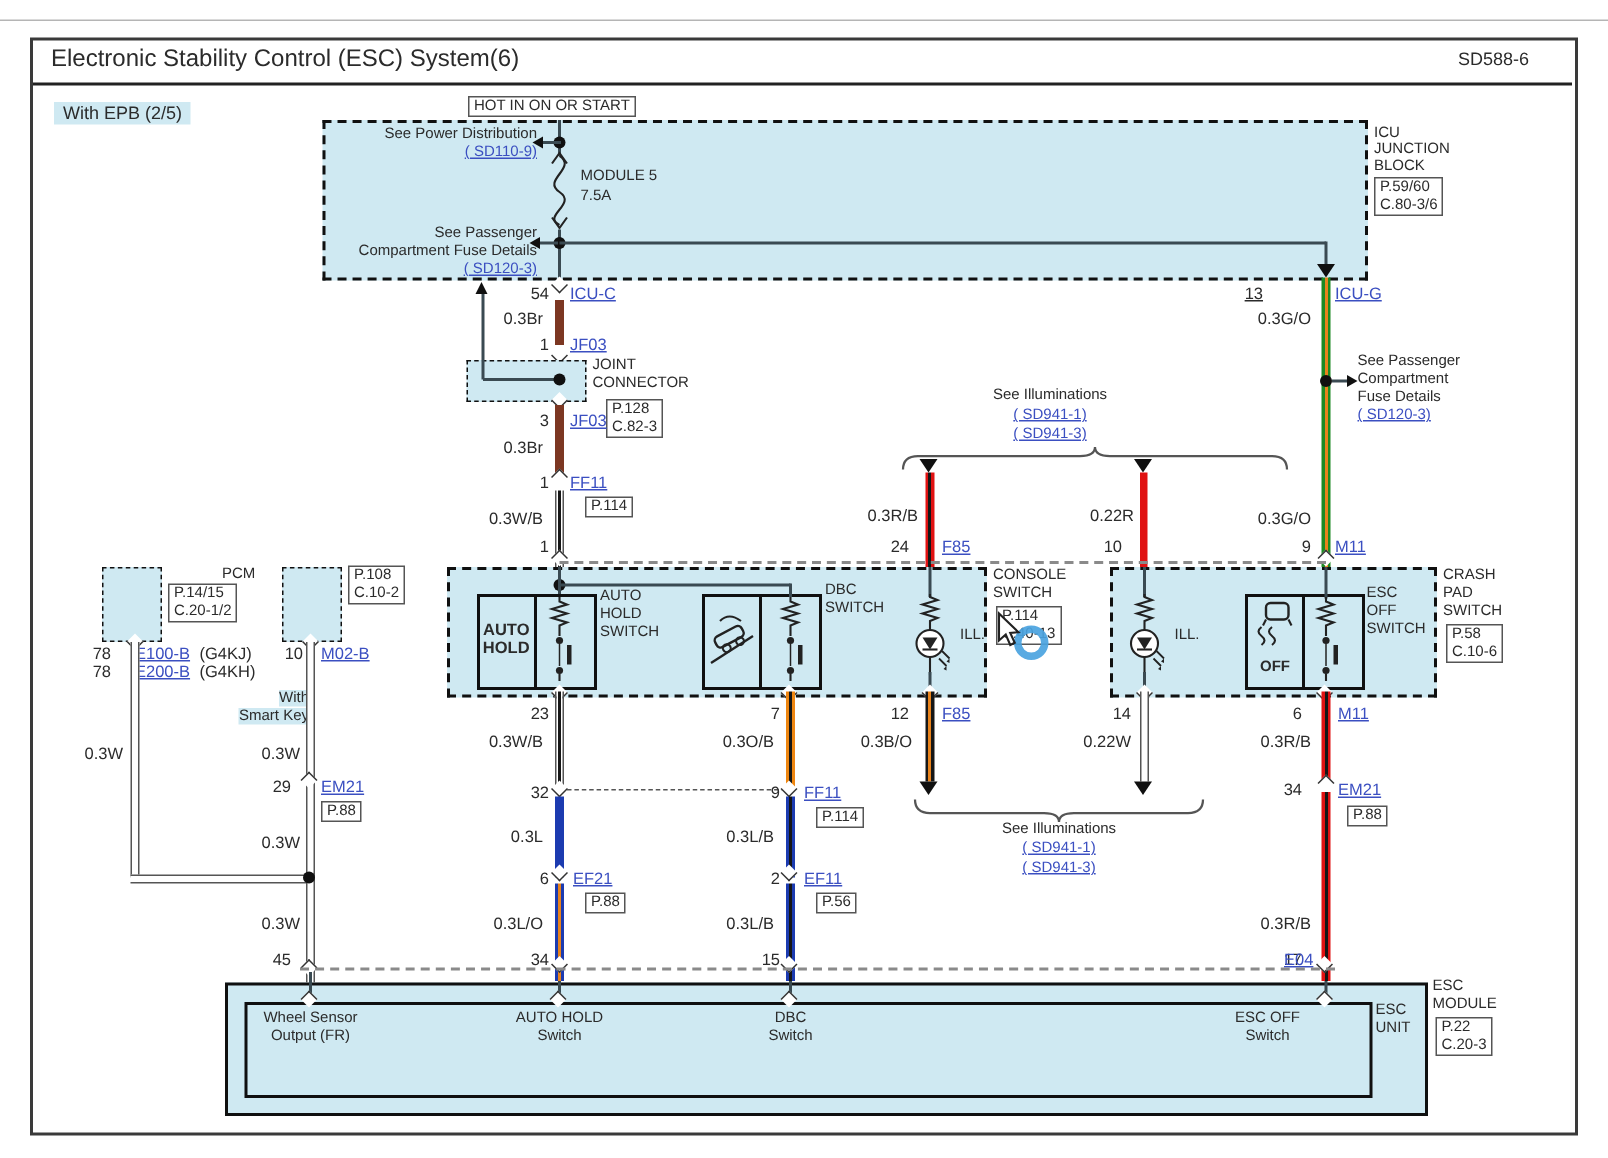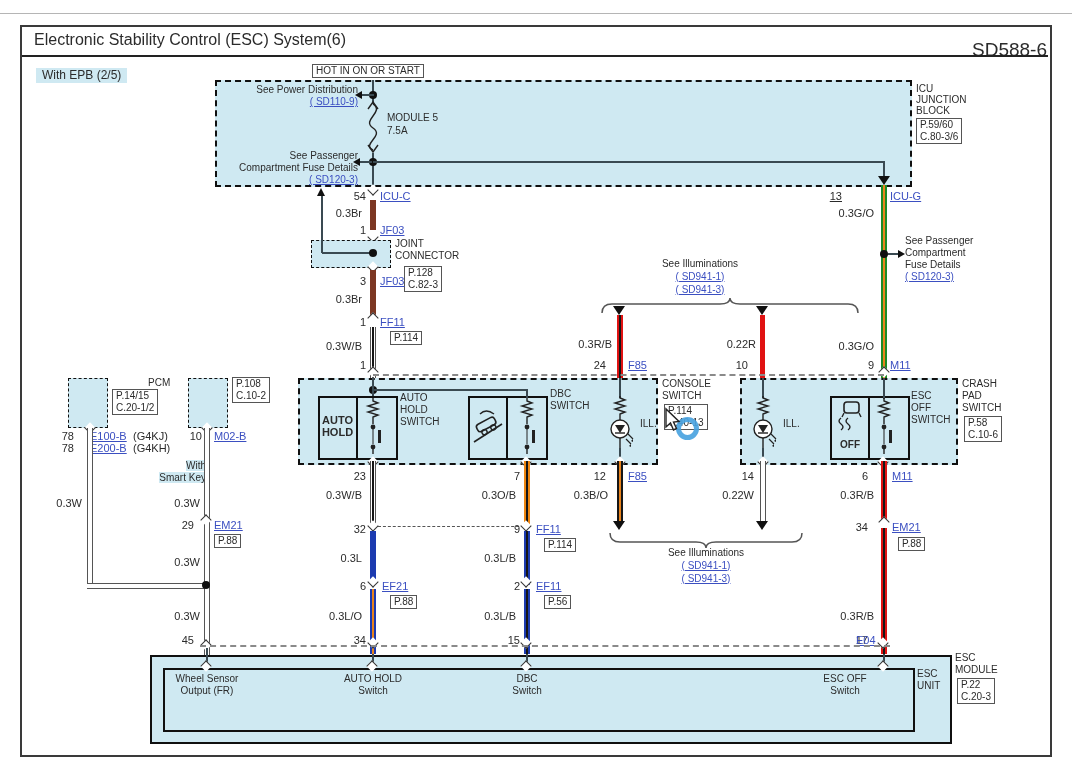--- a/index.html
+++ b/index.html
@@ -45,21 +45,21 @@
 </style>
 </head>
 <body>
 
 <div id="canvas">
 
   <div style="position:absolute;left:0;top:13px;width:1072px;height:1px;background:#b5b5b5;"></div>
 
   <div style="position:absolute;left:20px;top:25px;width:1028px;height:728px;border:2px solid #3a3a3a;background:#fff;"></div>
   <div class="t b" style="left:34px;top:33px;font-size:16px;font-weight:normal;text-align:right;">Electronic Stability Control (ESC) System(6)</div>
-  <div class="t" style="left:972px;top:43px;font-size:19px;">SD588-6</div>
+  <div class="t" style="left:972px;top:33px;font-size:12px;">SD588-6</div>
   <div style="position:absolute;left:22px;top:55px;width:1026px;height:2px;background:#222;"></div>
   <div class="t hi" style="left:36px;top:68px;font-size:12px;padding:1px 6px;">With EPB (2/5)</div>
 
   <div class="dash" style="left:215px;top:80px;width:693px;height:103px;"></div>
   <div class="box" style="left:312px;top:64px;">HOT IN ON OR START</div>
   <div class="t t10" style="left:916px;top:83px;">ICU</div>
   <div class="t t10" style="left:916px;top:94px;">JUNCTION</div>
   <div class="t t10" style="left:916px;top:105px;">BLOCK</div>
   <div class="box" style="left:916px;top:118px;">
     <div>P.59/60</div>

